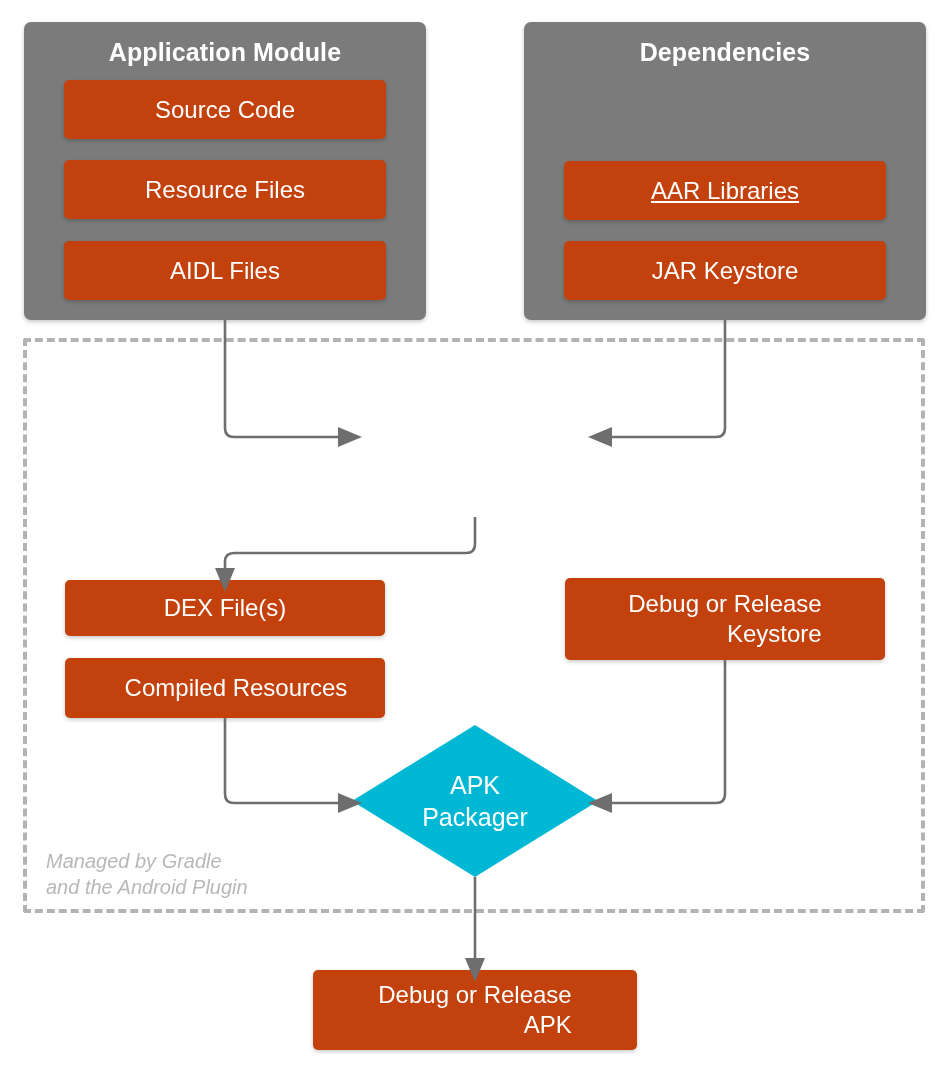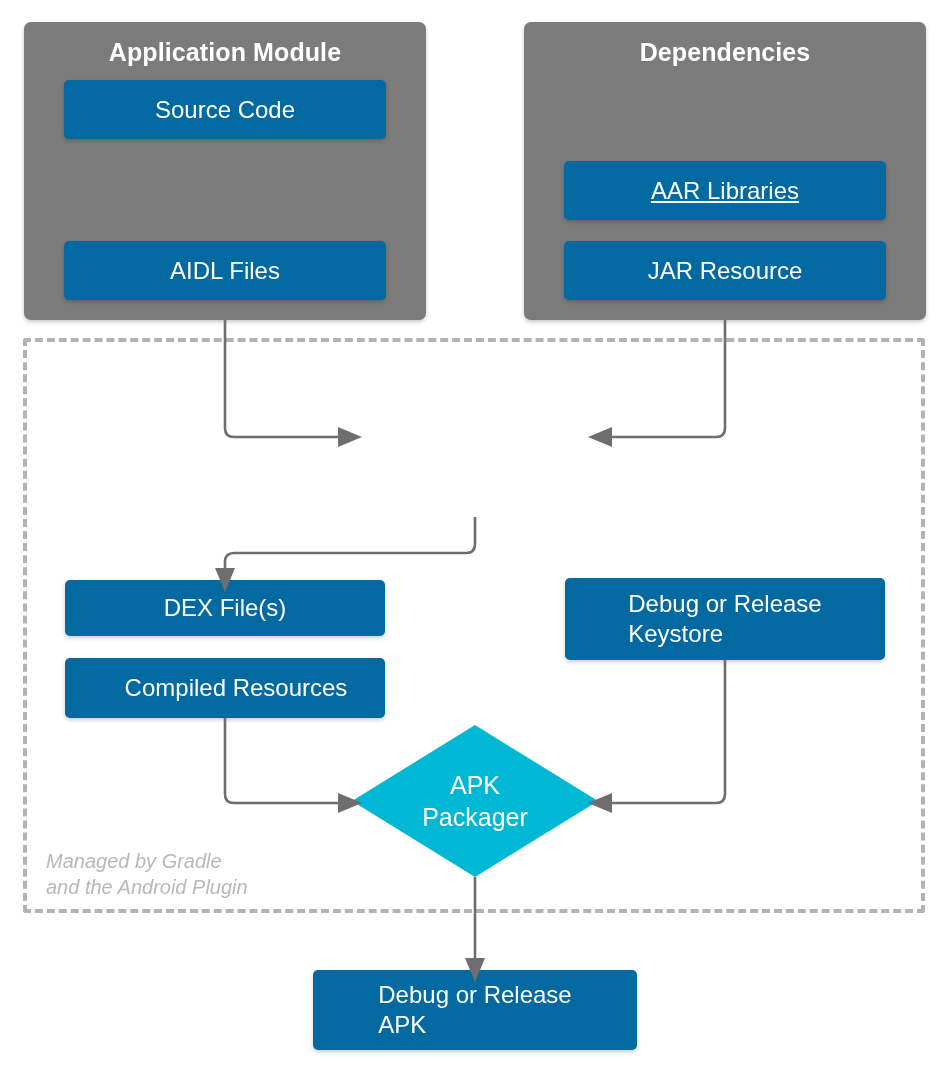--- a/index.html
+++ b/index.html
@@ -59,29 +59,29 @@
     text-align: center;
     color: #ffffff;
     font-size: 25px;
     font-weight: bold;
     letter-spacing: 0.1px;
   }
 
   
   .chip {
     position: absolute;
-    background: #0369a1;
+    background: #c2410c;
     border-radius: 5px;
     box-shadow: 0 2px 4px rgba(0,0,0,0.20);
     color: #ffffff;
     font-size: 24px;
     display: flex;
     align-items: center;
     justify-content: center;
-    text-align: left;
+    text-align: right;
     line-height: 30px;
     box-sizing: border-box;
     white-space: pre-line;
   }
 
   
   .diamond-wrap {
     position: absolute;
   }
   .diamond-shape {
@@ -129,27 +129,28 @@
 <div id="canvas">
 
   <div class="managed-region"></div>
   <div class="managed-caption">Managed by Gradle
 and the Android Plugin</div>
 
   <div class="group-box" style="left:24px; top:22px; width:402px; height:298px;">
     <div class="group-title">Application Module</div>
   </div>
   <div class="chip" style="left:64px; top:80px; width:322px; height:59px;">Source Code</div>
+  <div class="chip" style="left:64px; top:160px; width:322px; height:59px;">Resource Files</div>
   <div class="chip" style="left:64px; top:241px; width:322px; height:59px;">AIDL Files</div>
 
   <div class="group-box" style="left:524px; top:22px; width:402px; height:298px;">
     <div class="group-title">Dependencies</div>
   </div>
   <div class="chip" style="left:564px; top:161px; width:322px; height:59px;text-decoration:underline;">AAR Libraries</div>
-  <div class="chip" style="left:564px; top:241px; width:322px; height:59px;">JAR Resource</div>
+  <div class="chip" style="left:564px; top:241px; width:322px; height:59px;">JAR Keystore</div>
 
 
   <div class="chip" style="left:65px; top:580px; width:320px; height:56px;">DEX File(s)</div>
   <div class="chip" style="left:65px; top:658px; width:320px; height:60px;padding-left:22px;">Compiled Resources</div>
   <div class="chip" style="left:565px; top:578px; width:320px; height:82px;">Debug or Release
 Keystore</div>
 
   <div class="diamond-wrap" style="left:352px; top:725px; width:246px; height:152px;">
     <div class="diamond-shape"></div>
     <div class="diamond-label">APK

